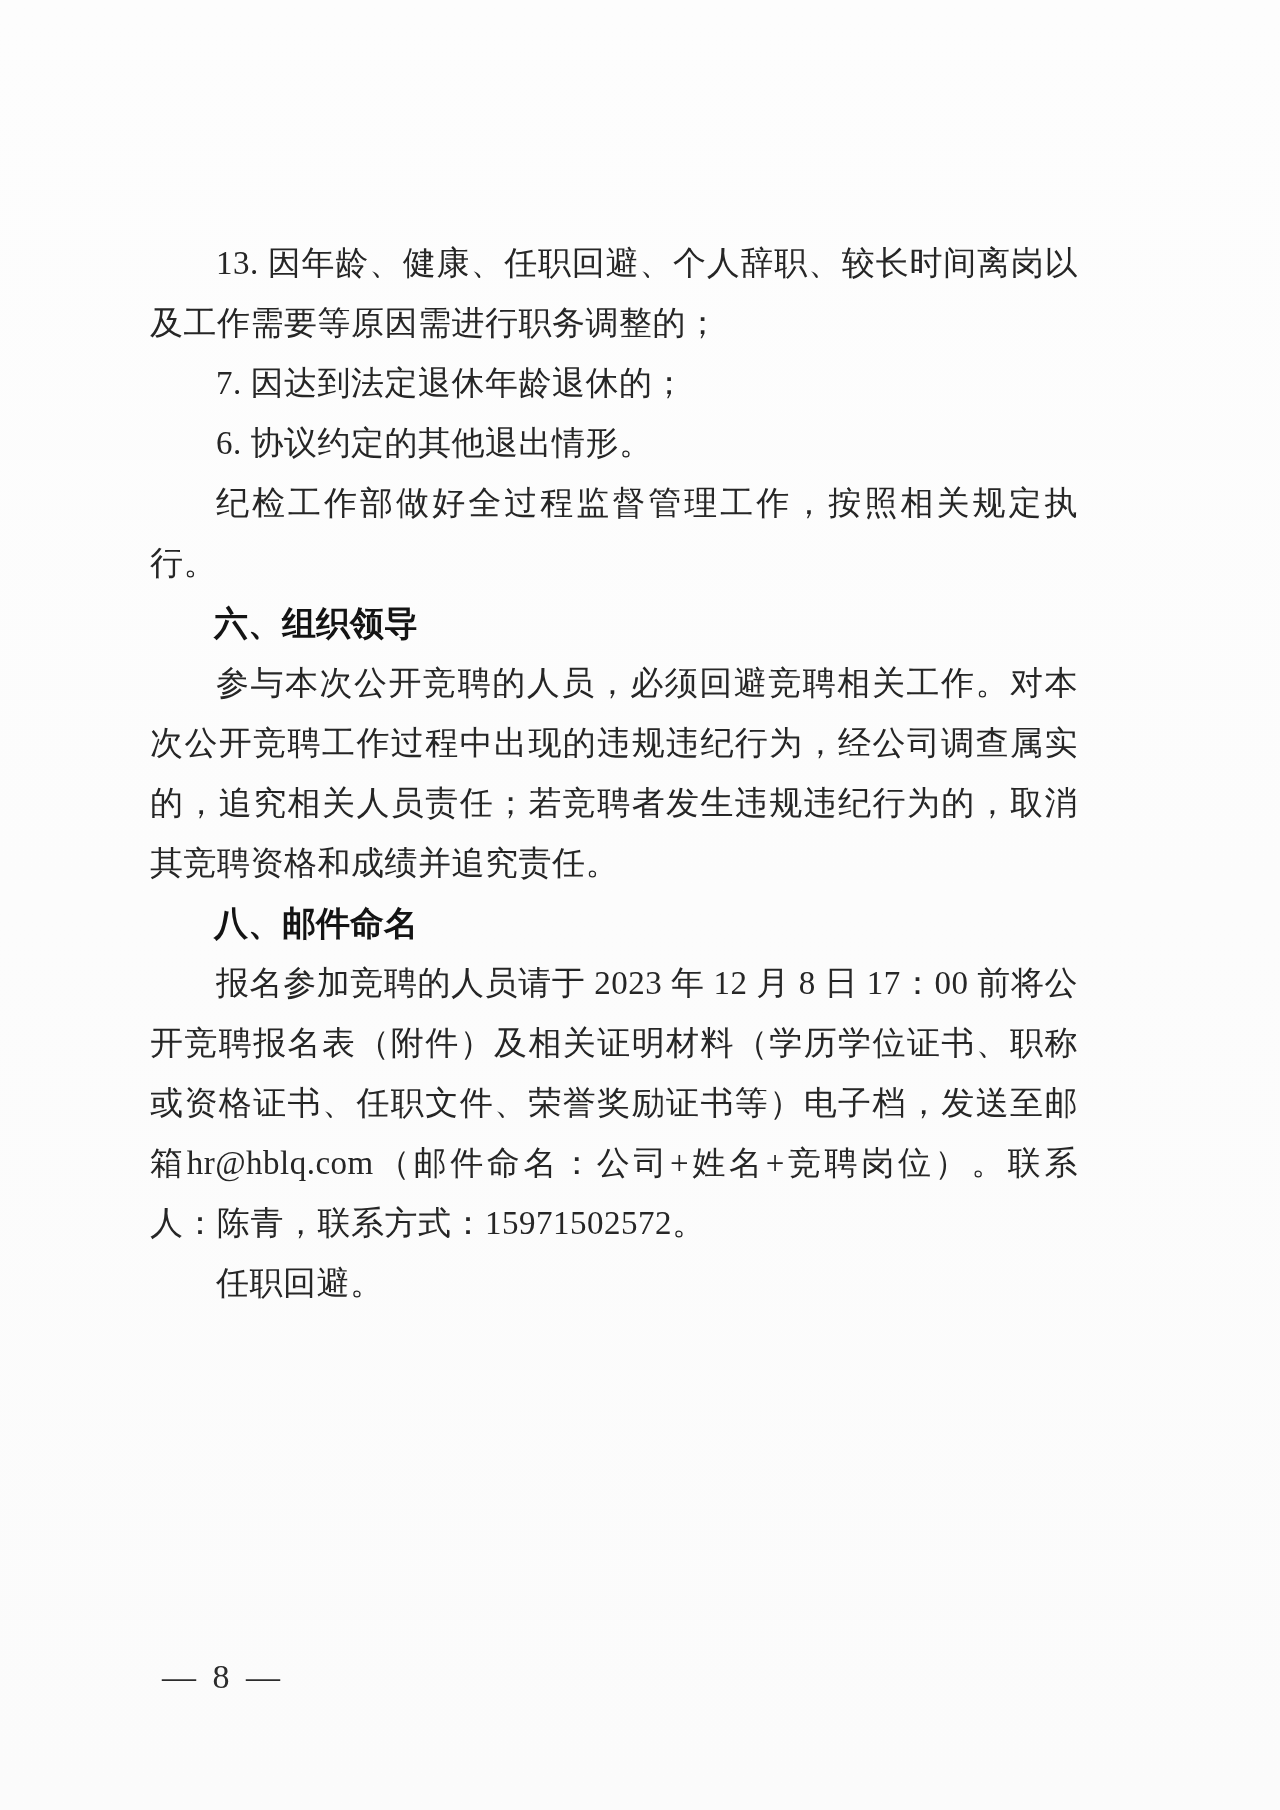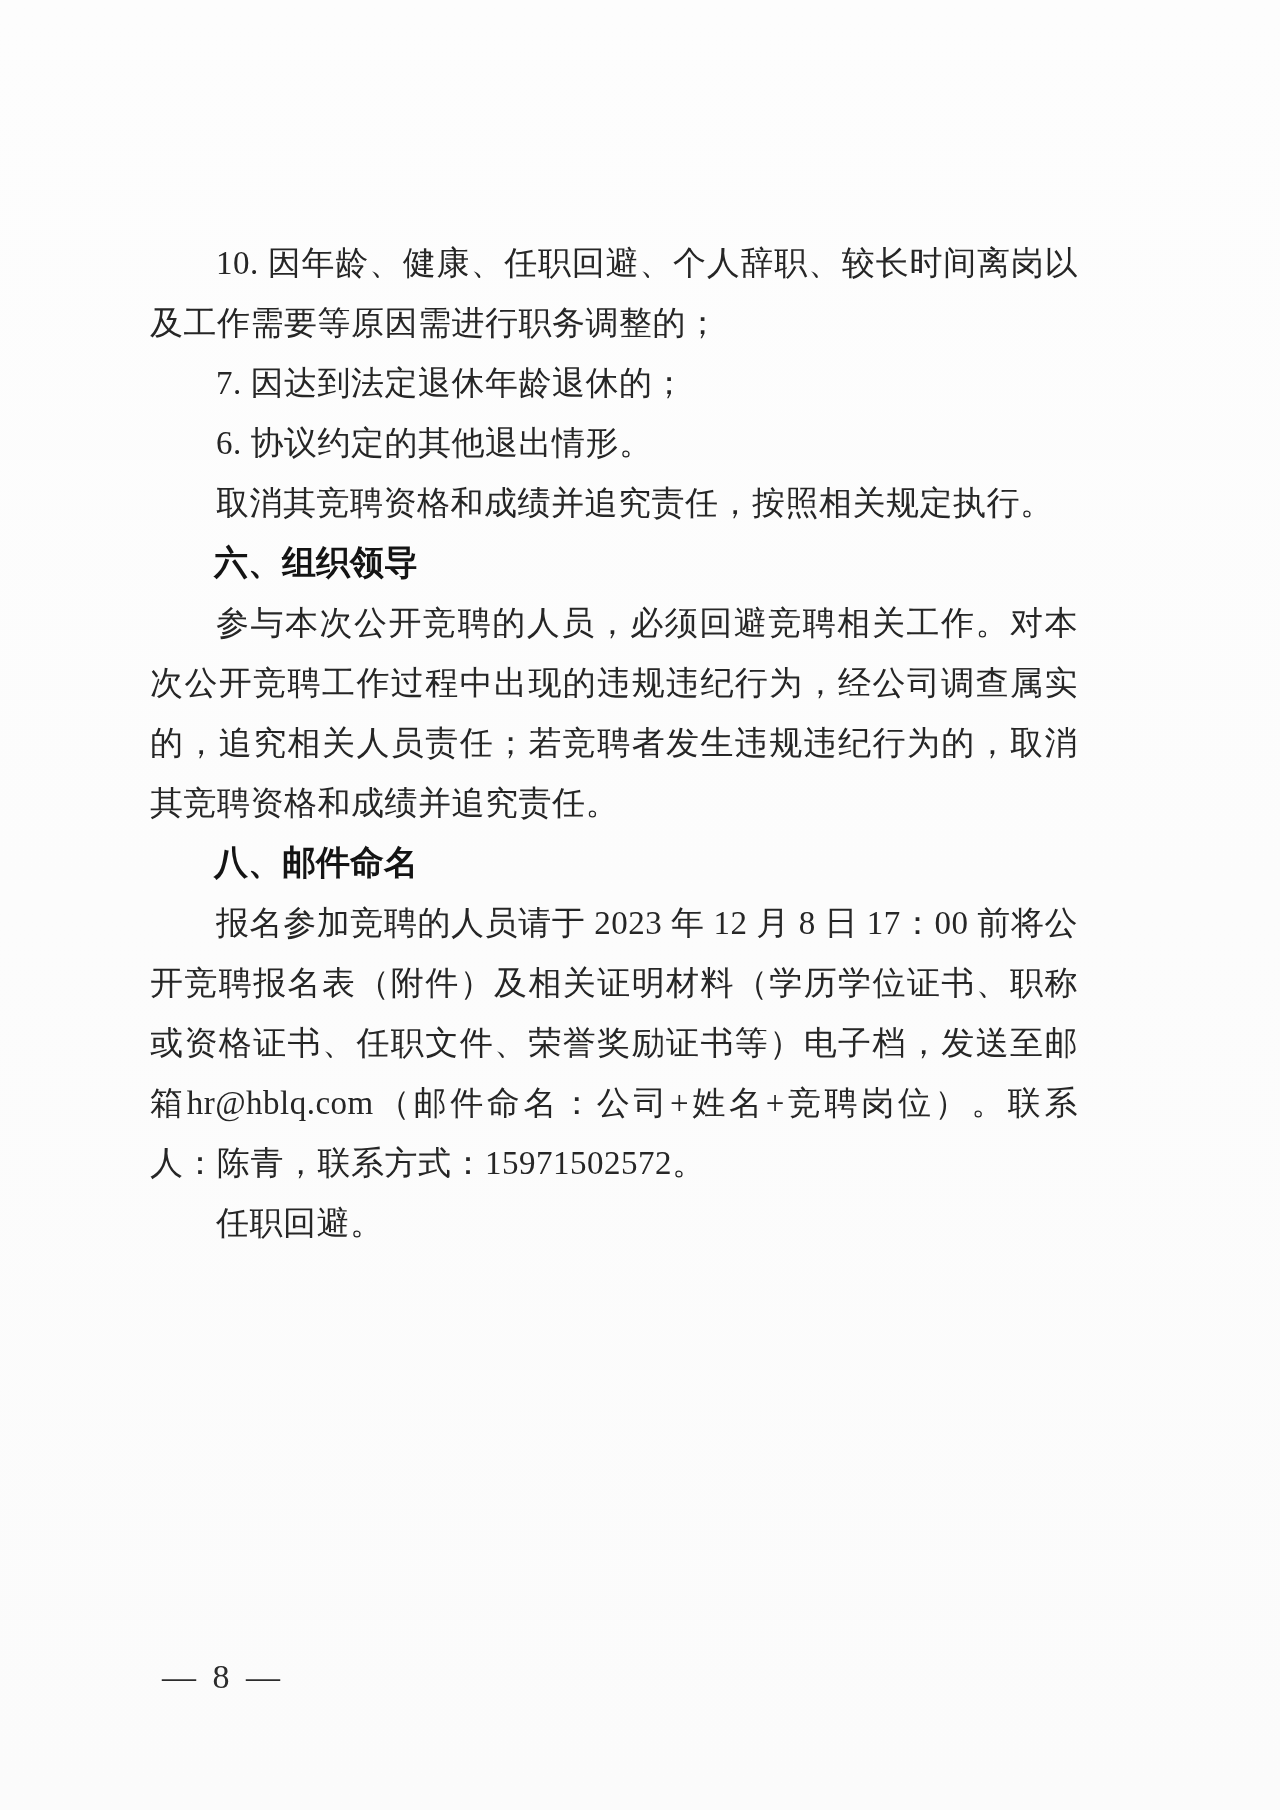--- a/index.html
+++ b/index.html
@@ -32,45 +32,45 @@
     text-align: justify;
     text-indent: 66px;
     margin: 0;
     letter-spacing: 0.5px;
     color: #262626;
   }
   .heading {
     font-size: 34px;
     line-height: 60px;
     font-weight: bold;
-    font-family: Liberation Serif, serif;
+    font-family: Liberation Sans, sans-serif;
     text-indent: 64px;
     margin: 0;
     color: #141414;
   }
   .page-number {
     position: absolute;
     left: 162px;
     top: 1650px;
     font-size: 34px;
     line-height: 54px;
     color: #2c2c2c;
     letter-spacing: 4px;
     font-family: "Liberation Serif", serif;
   }
 </style>
 </head>
 <body>
 
 <div class="page">
   <div class="doc-body">
-      <div class="para">10. 因年龄、健康、任职回避、个人辞职、较长时间离岗以及工作需要等原因需进行职务调整的；</div>
+      <div class="para">13. 因年龄、健康、任职回避、个人辞职、较长时间离岗以及工作需要等原因需进行职务调整的；</div>
       <div class="para">7. 因达到法定退休年龄退休的；</div>
       <div class="para">6. 协议约定的其他退出情形。</div>
-      <div class="para">取消其竞聘资格和成绩并追究责任，按照相关规定执行。</div>
+      <div class="para">纪检工作部做好全过程监督管理工作，按照相关规定执行。</div>
       <div class="heading">六、组织领导</div>
       <div class="para">参与本次公开竞聘的人员，必须回避竞聘相关工作。对本次公开竞聘工作过程中出现的违规违纪行为，经公司调查属实的，追究相关人员责任；若竞聘者发生违规违纪行为的，取消其竞聘资格和成绩并追究责任。</div>
       <div class="heading">八、邮件命名</div>
       <div class="para">报名参加竞聘的人员请于 2023 年 12 月 8 日 17：00 前将公开竞聘报名表（附件）及相关证明材料（学历学位证书、职称或资格证书、任职文件、荣誉奖励证书等）电子档，发送至邮箱hr@hblq.com（邮件命名：公司+姓名+竞聘岗位）。联系人：陈青，联系方式：15971502572。</div>
       <div class="para">任职回避。</div>
     </div>
   <div class="page-number">— 8 —</div>
 </div>
 
 </body></html>

